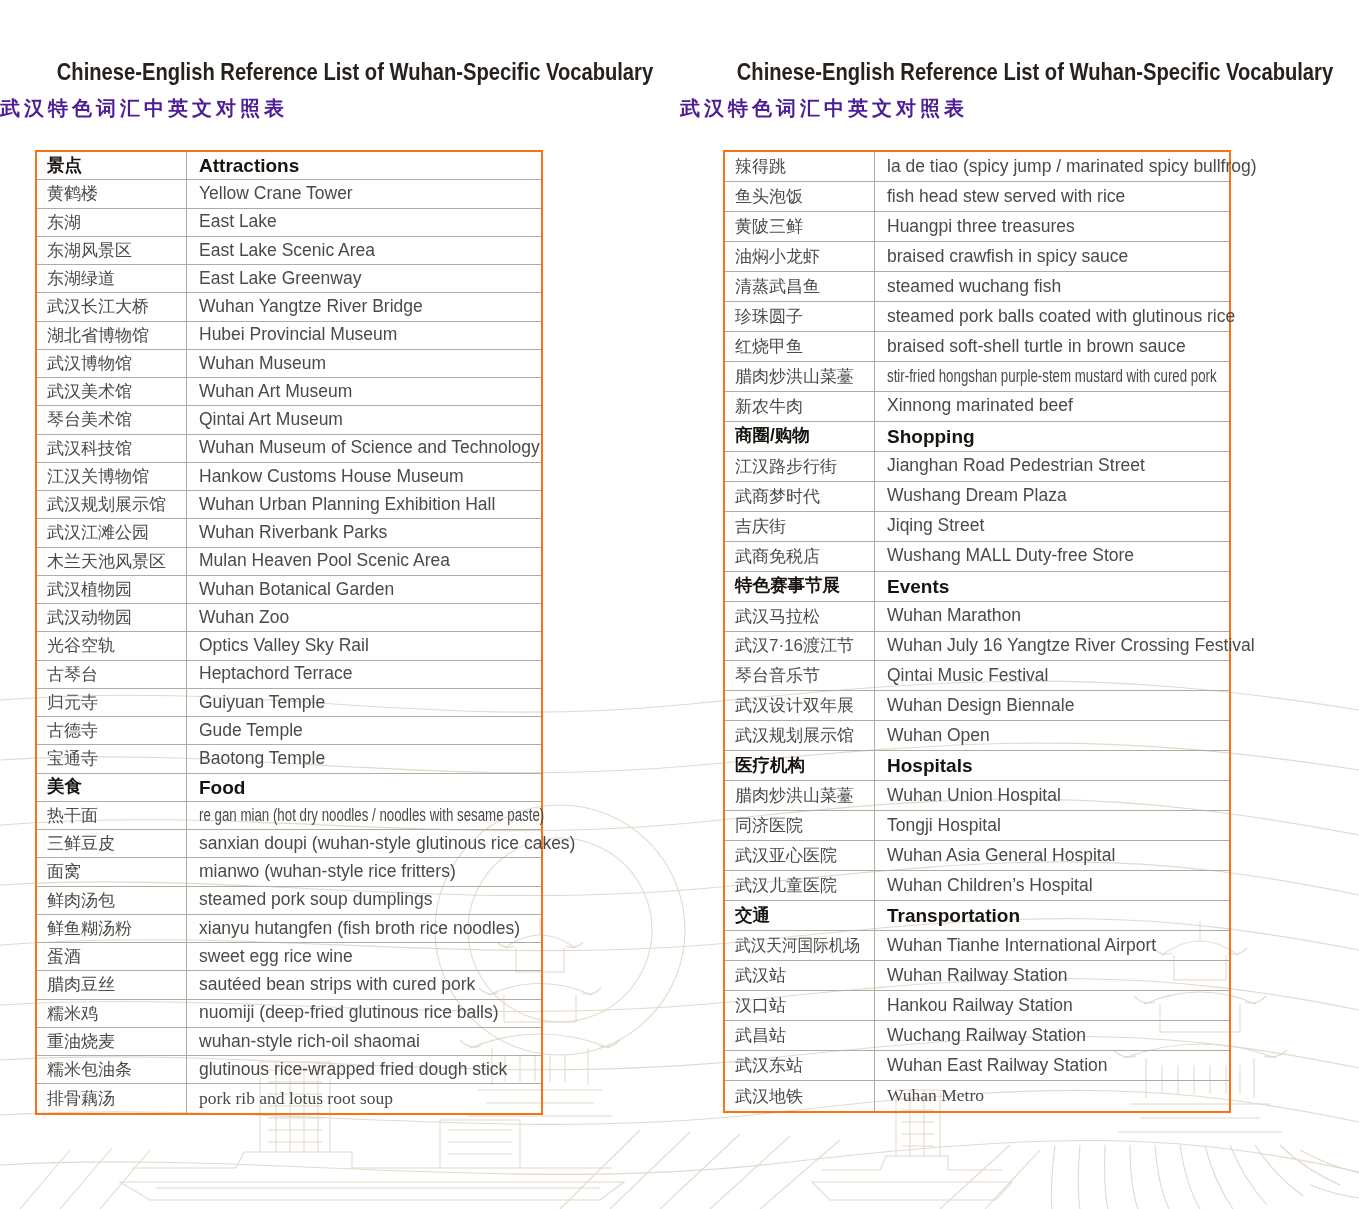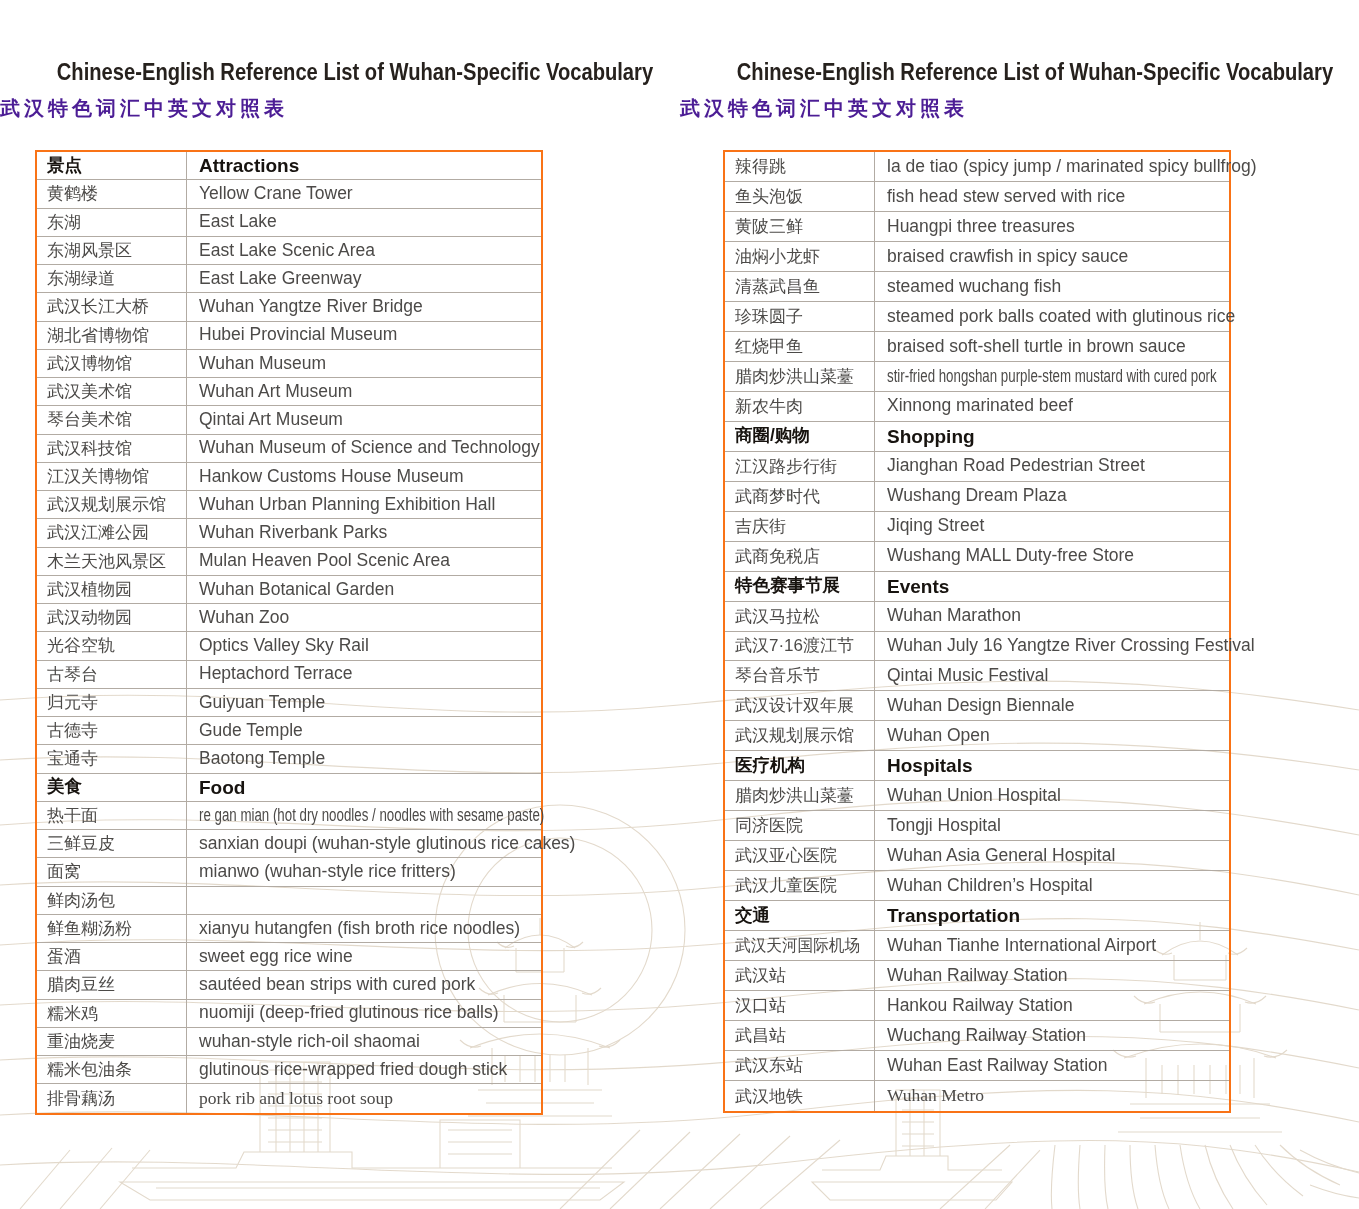--- a/index.html
+++ b/index.html
@@ -361,20 +361,23 @@
         <span class="txt">面窝</span>
       </div>
       <div class="cell en">
         <span class="txt">mianwo (wuhan-style rice fritters)</span>
       </div>
     </div>
     <div class="row">
       <div class="cell zh">
         <span class="txt">鲜肉汤包</span>
       </div>
+      <div class="cell en">
+        <span class="txt">steamed pork soup dumplings</span>
+      </div>
     </div>
     <div class="row">
       <div class="cell zh">
         <span class="txt">鲜鱼糊汤粉</span>
       </div>
       <div class="cell en">
         <span class="txt">xianyu hutangfen (fish broth rice noodles)</span>
       </div>
     </div>
     <div class="row">

